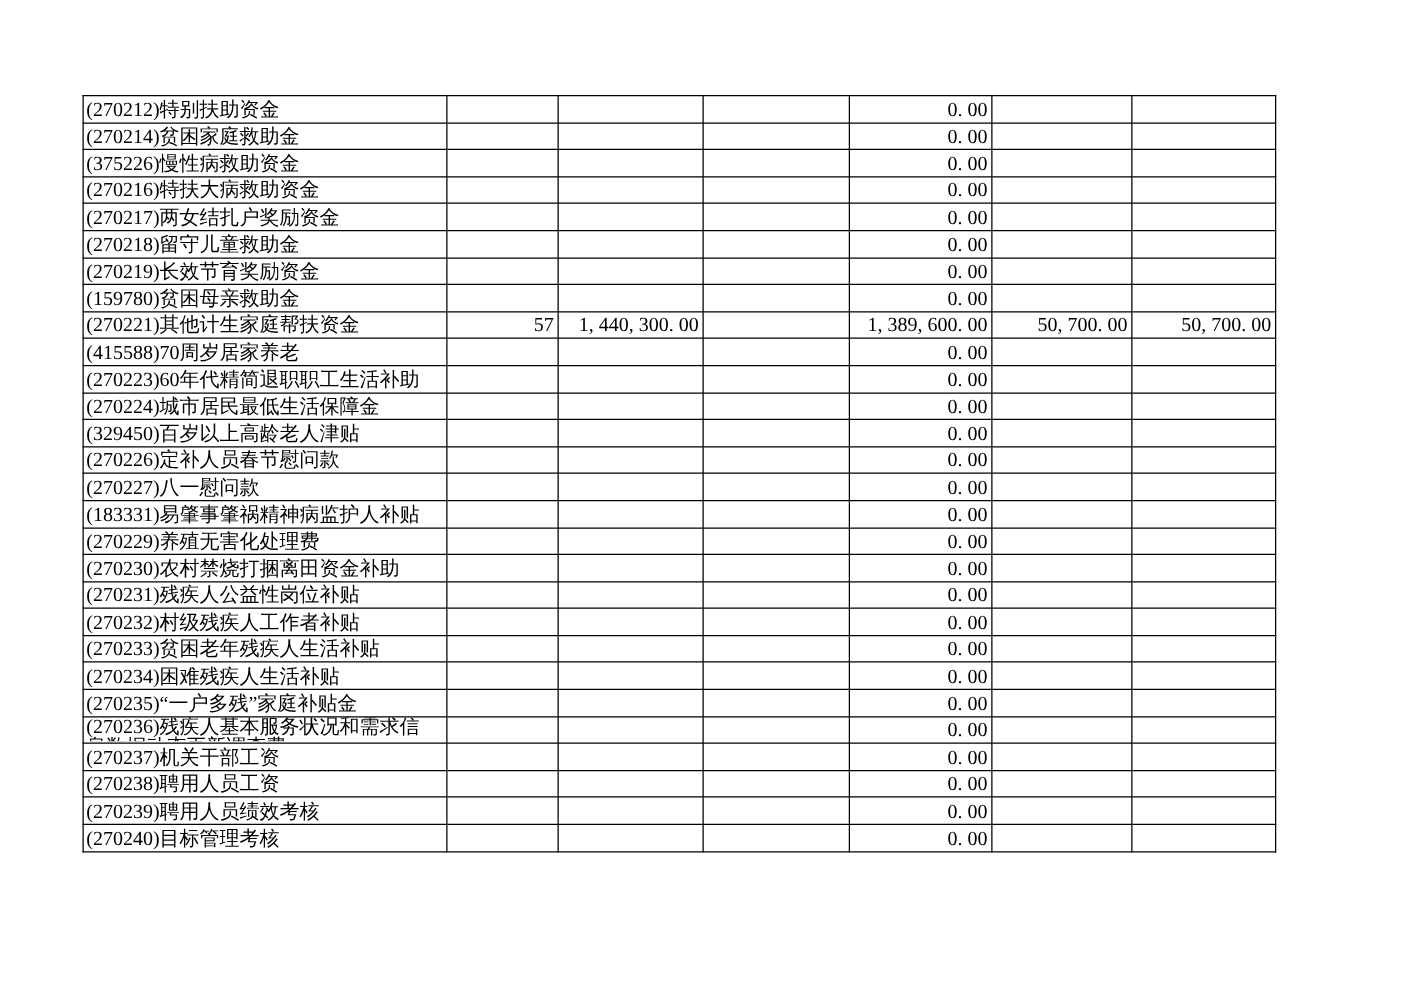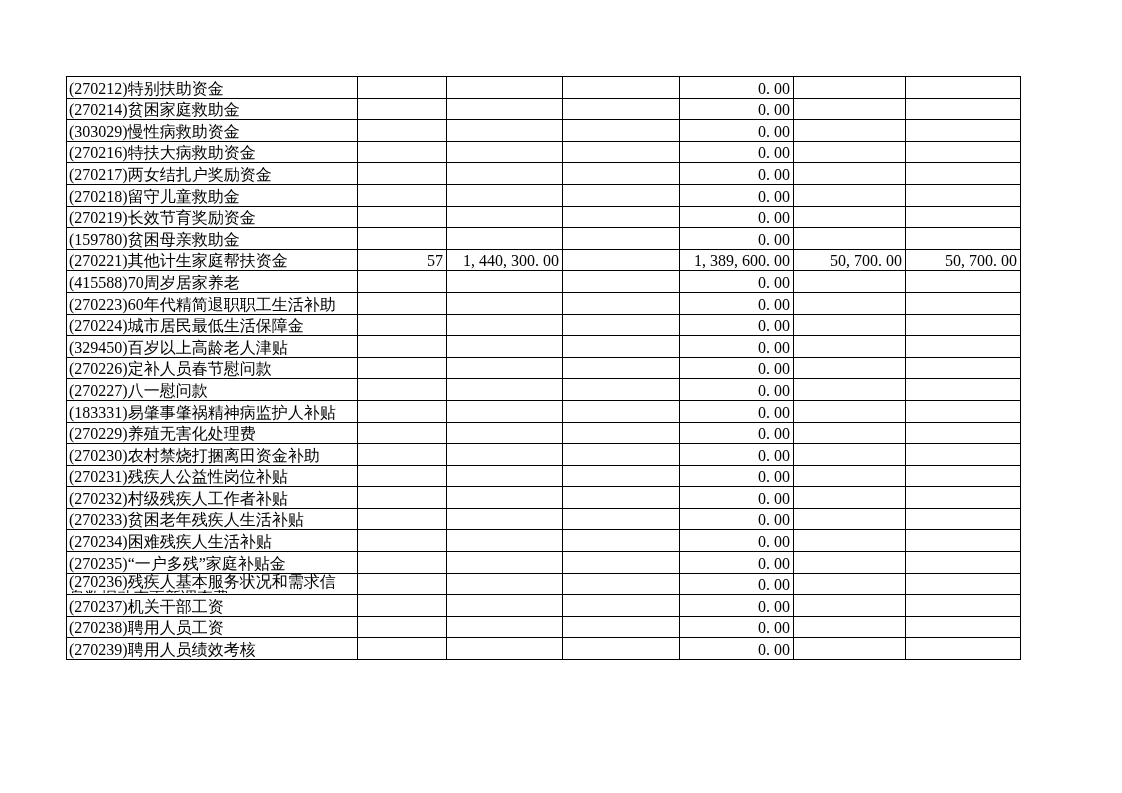--- a/index.html
+++ b/index.html
@@ -78,21 +78,21 @@
         <tr>
           <td class="item-cell">(270214)贫困家庭救助金</td>
           <td class="value-cell"></td>
           <td class="value-cell"></td>
           <td class="value-cell"></td>
           <td class="value-cell">0. 00</td>
           <td class="value-cell"></td>
           <td class="value-cell"></td>
         </tr>
         <tr>
-          <td class="item-cell">(303029)慢性病救助资金</td>
+          <td class="item-cell">(375226)慢性病救助资金</td>
           <td class="value-cell"></td>
           <td class="value-cell"></td>
           <td class="value-cell"></td>
           <td class="value-cell">0. 00</td>
           <td class="value-cell"></td>
           <td class="value-cell"></td>
         </tr>
         <tr>
           <td class="item-cell">(270216)特扶大病救助资金</td>
           <td class="value-cell"></td>
@@ -306,15 +306,24 @@
         </tr>
         <tr>
           <td class="item-cell">(270239)聘用人员绩效考核</td>
           <td class="value-cell"></td>
           <td class="value-cell"></td>
           <td class="value-cell"></td>
           <td class="value-cell">0. 00</td>
           <td class="value-cell"></td>
           <td class="value-cell"></td>
         </tr>
+        <tr>
+          <td class="item-cell">(270240)目标管理考核</td>
+          <td class="value-cell"></td>
+          <td class="value-cell"></td>
+          <td class="value-cell"></td>
+          <td class="value-cell">0. 00</td>
+          <td class="value-cell"></td>
+          <td class="value-cell"></td>
+        </tr>
       </tbody>
   </table>
 </div>
 
 </body></html>

